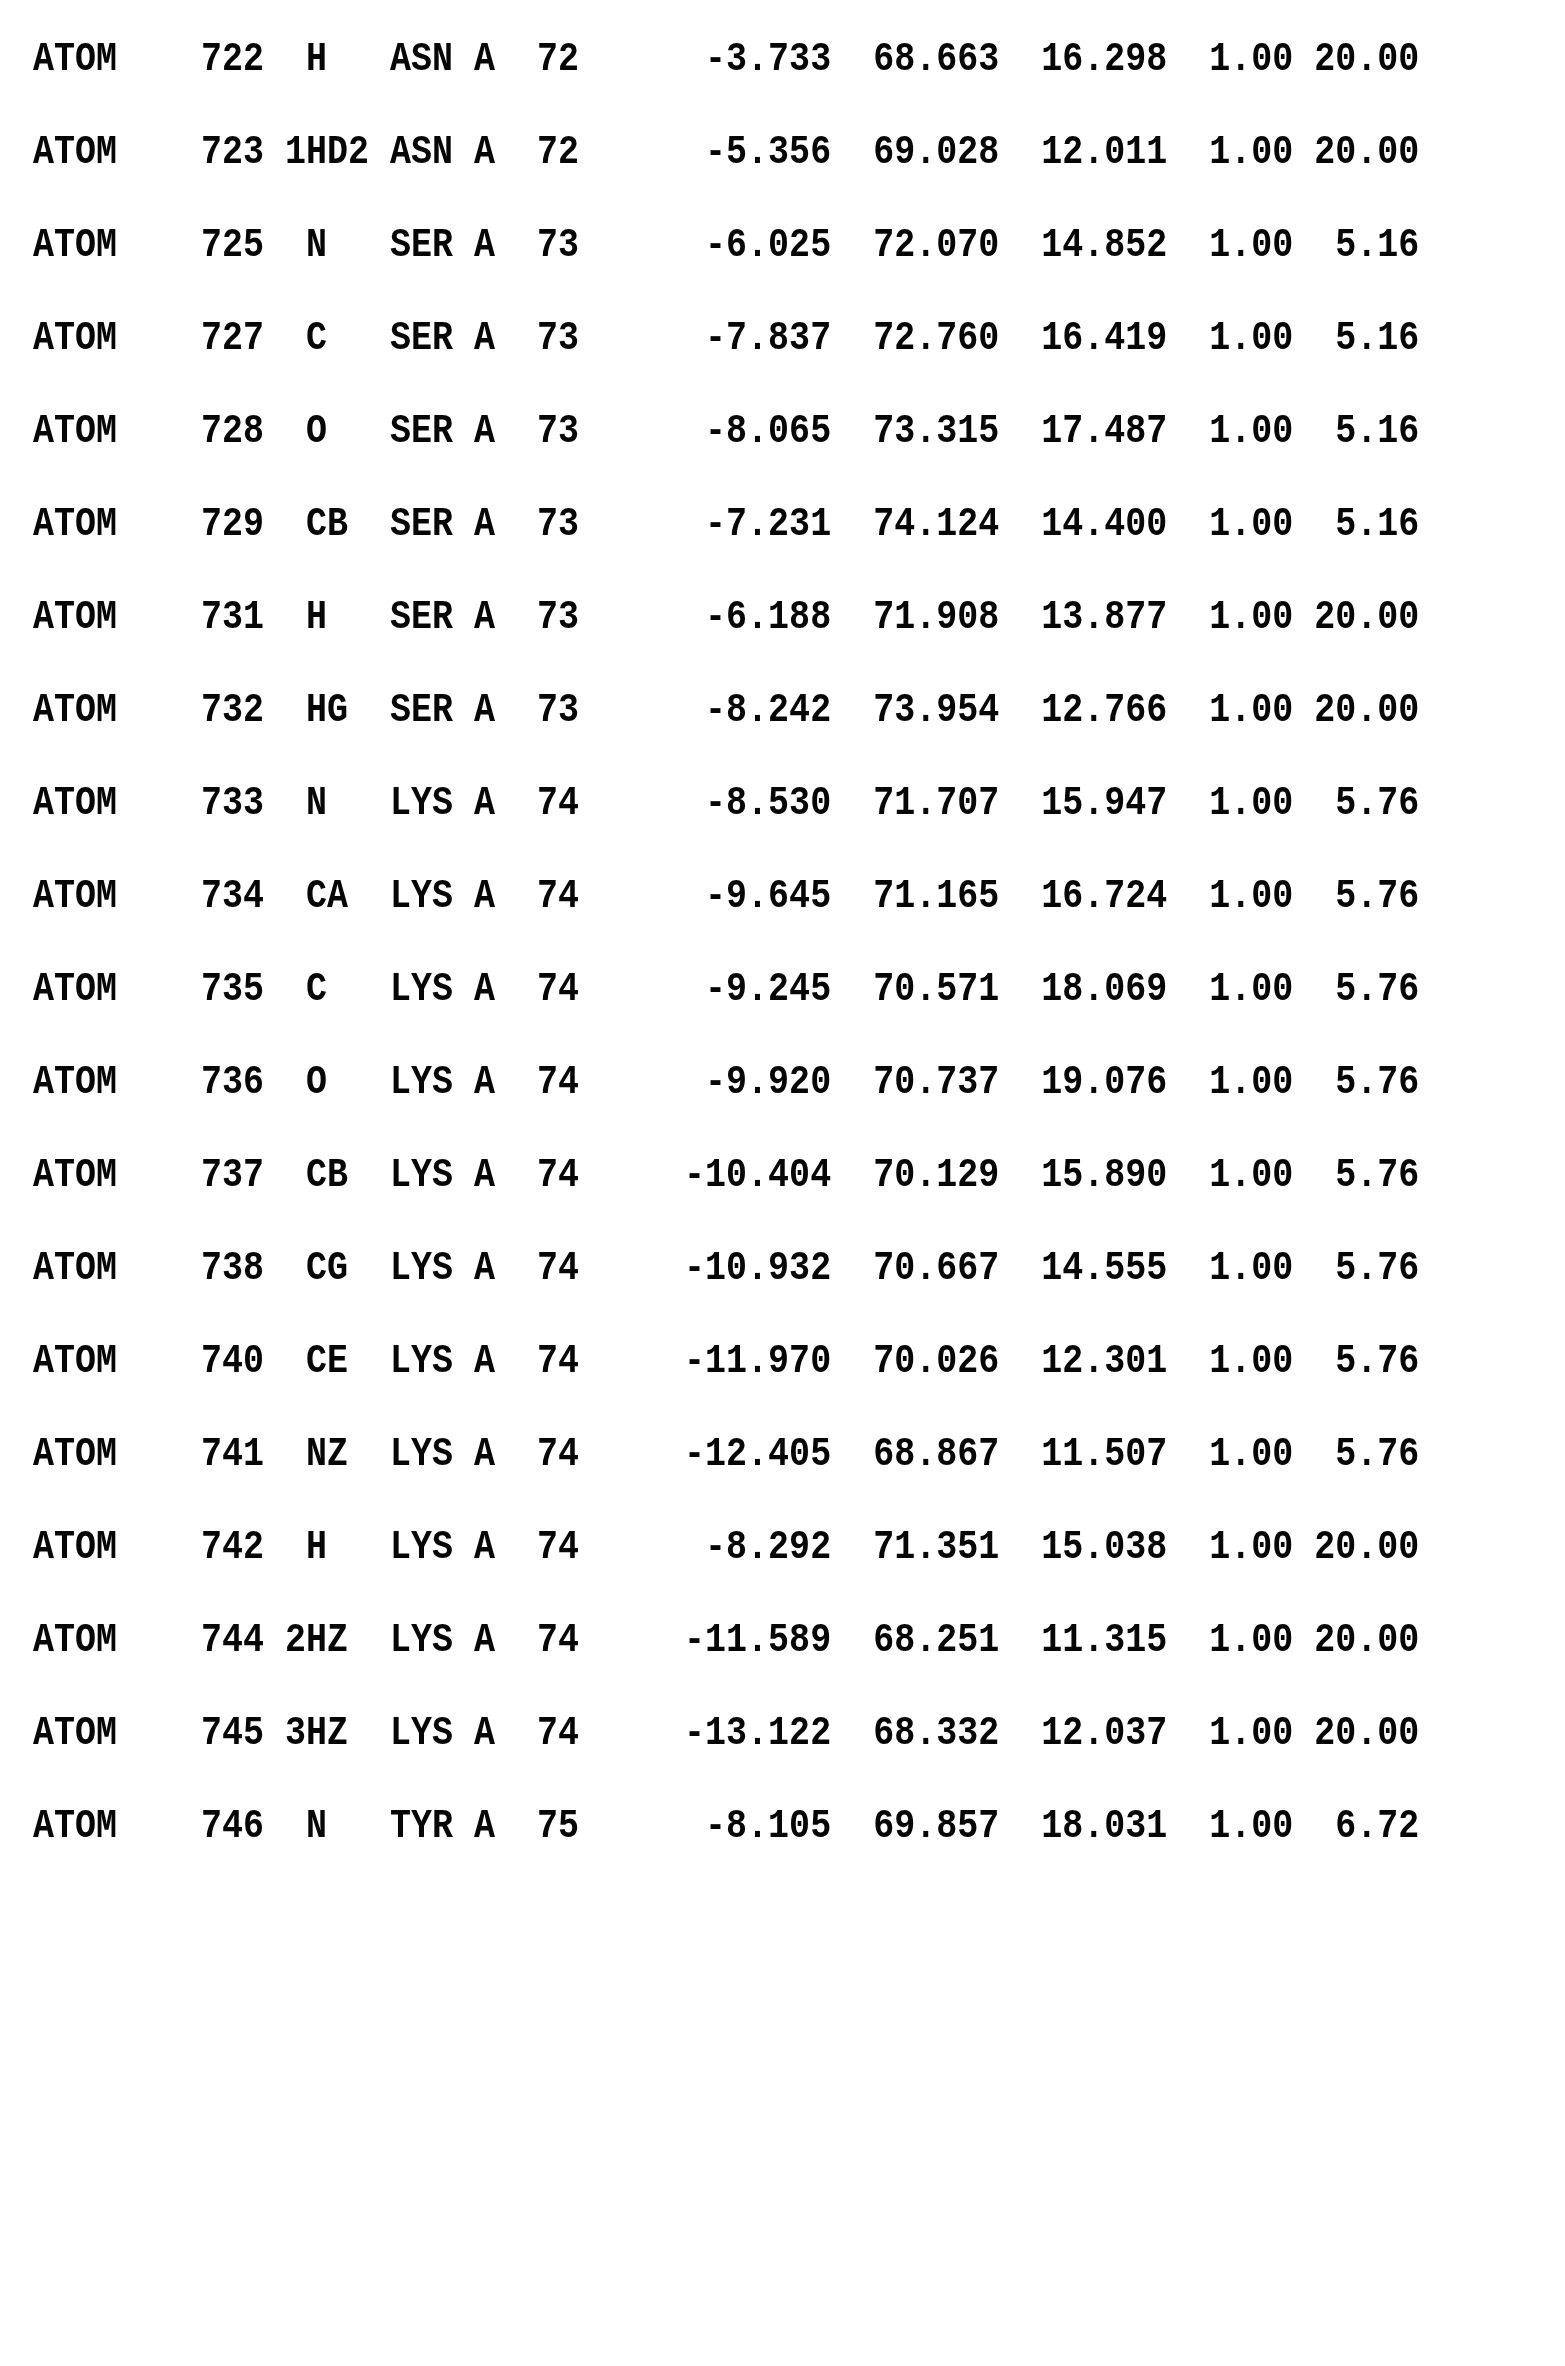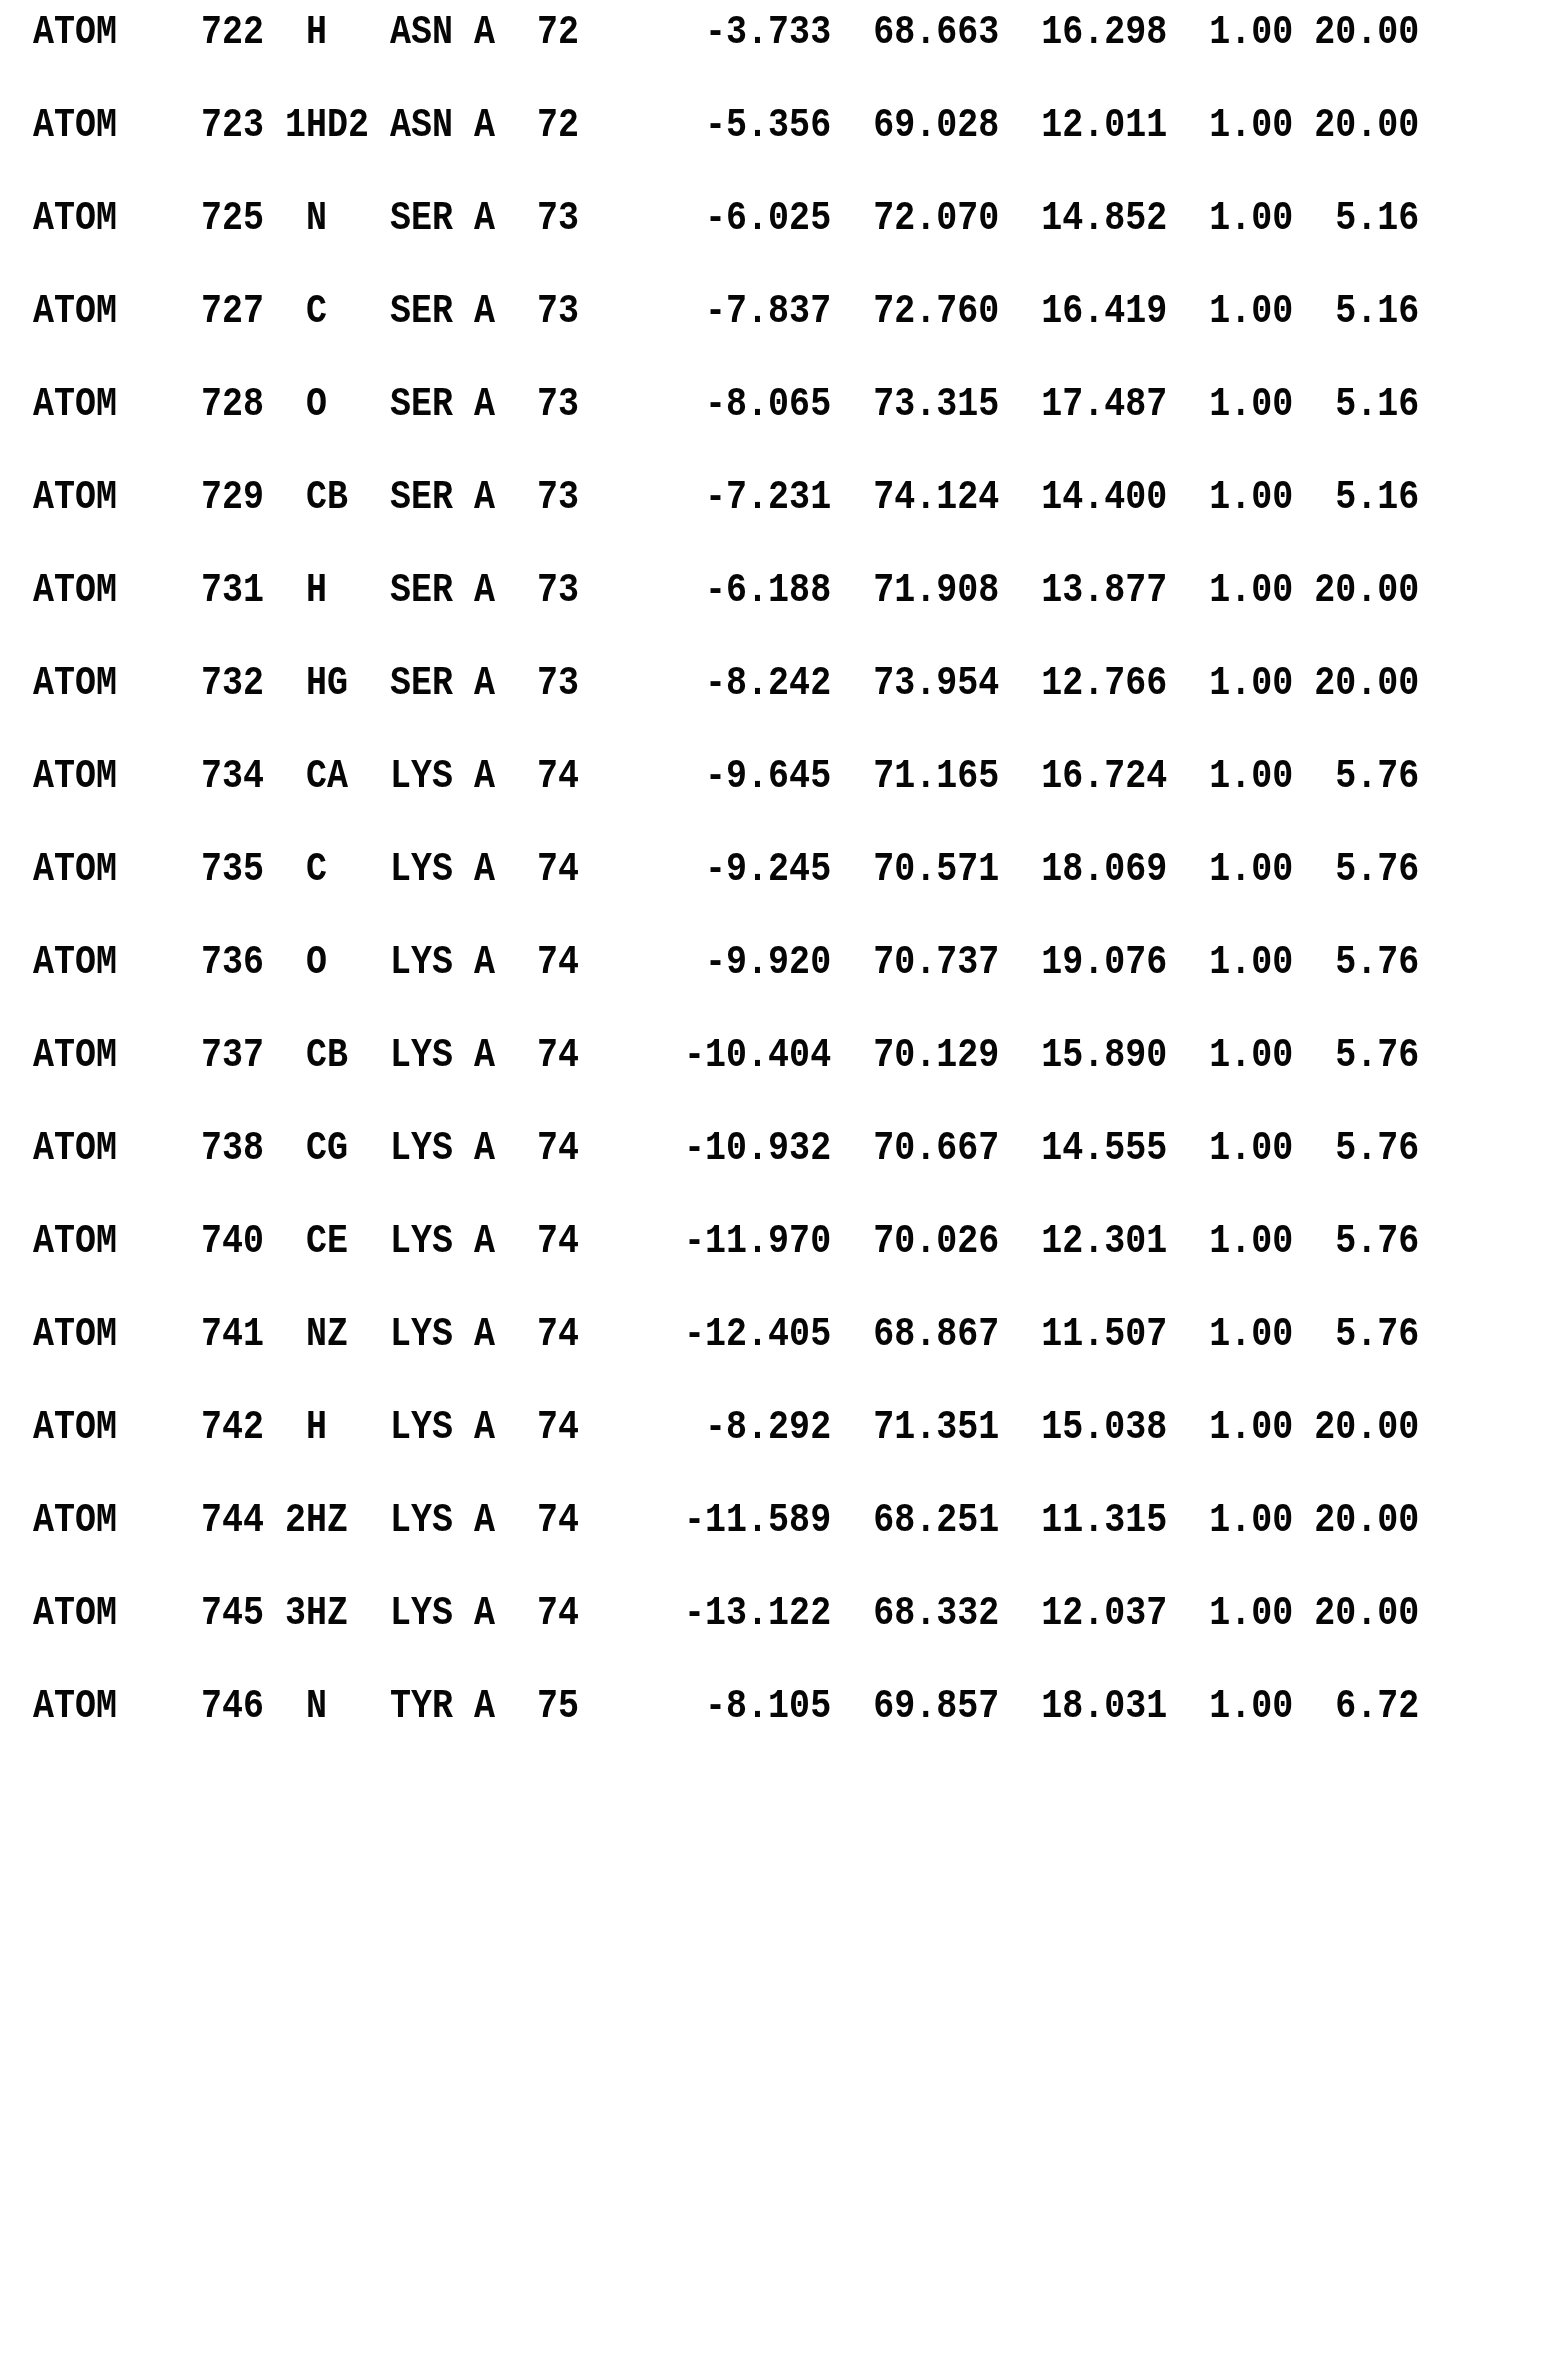--- a/index.html
+++ b/index.html
@@ -20,21 +20,21 @@
   }
   .atom-list {
     position: absolute;
     top: 13px;
     left: 33px;
     right: 0;
   }
   .line {
     height: 93px;
     display: flex;
-    align-items: flex-start;
+    align-items: center;
     white-space: pre;
     font-family: "Liberation Mono", "DejaVu Sans Mono", monospace;
     font-size: 35px;
     font-weight: 700;
     letter-spacing: 0px;
     color: #060606;
   }
   .line > span {
     display: inline-block;
     white-space: pre;
@@ -48,20 +48,21 @@
 <main class="page">
   <section class="atom-list" id="atom-list">
       <div class="line"><span>ATOM    722  H   ASN A  72      -3.733  68.663  16.298  1.00 20.00</span></div>
       <div class="line"><span>ATOM    723 1HD2 ASN A  72      -5.356  69.028  12.011  1.00 20.00</span></div>
       <div class="line"><span>ATOM    725  N   SER A  73      -6.025  72.070  14.852  1.00  5.16</span></div>
       <div class="line"><span>ATOM    727  C   SER A  73      -7.837  72.760  16.419  1.00  5.16</span></div>
       <div class="line"><span>ATOM    728  O   SER A  73      -8.065  73.315  17.487  1.00  5.16</span></div>
       <div class="line"><span>ATOM    729  CB  SER A  73      -7.231  74.124  14.400  1.00  5.16</span></div>
       <div class="line"><span>ATOM    731  H   SER A  73      -6.188  71.908  13.877  1.00 20.00</span></div>
       <div class="line"><span>ATOM    732  HG  SER A  73      -8.242  73.954  12.766  1.00 20.00</span></div>
+      <div class="line"><span>ATOM    733  N   LYS A  74      -8.530  71.707  15.947  1.00  5.76</span></div>
       <div class="line"><span>ATOM    734  CA  LYS A  74      -9.645  71.165  16.724  1.00  5.76</span></div>
       <div class="line"><span>ATOM    735  C   LYS A  74      -9.245  70.571  18.069  1.00  5.76</span></div>
       <div class="line"><span>ATOM    736  O   LYS A  74      -9.920  70.737  19.076  1.00  5.76</span></div>
       <div class="line"><span>ATOM    737  CB  LYS A  74     -10.404  70.129  15.890  1.00  5.76</span></div>
       <div class="line"><span>ATOM    738  CG  LYS A  74     -10.932  70.667  14.555  1.00  5.76</span></div>
       <div class="line"><span>ATOM    740  CE  LYS A  74     -11.970  70.026  12.301  1.00  5.76</span></div>
       <div class="line"><span>ATOM    741  NZ  LYS A  74     -12.405  68.867  11.507  1.00  5.76</span></div>
       <div class="line"><span>ATOM    742  H   LYS A  74      -8.292  71.351  15.038  1.00 20.00</span></div>
       <div class="line"><span>ATOM    744 2HZ  LYS A  74     -11.589  68.251  11.315  1.00 20.00</span></div>
       <div class="line"><span>ATOM    745 3HZ  LYS A  74     -13.122  68.332  12.037  1.00 20.00</span></div>

